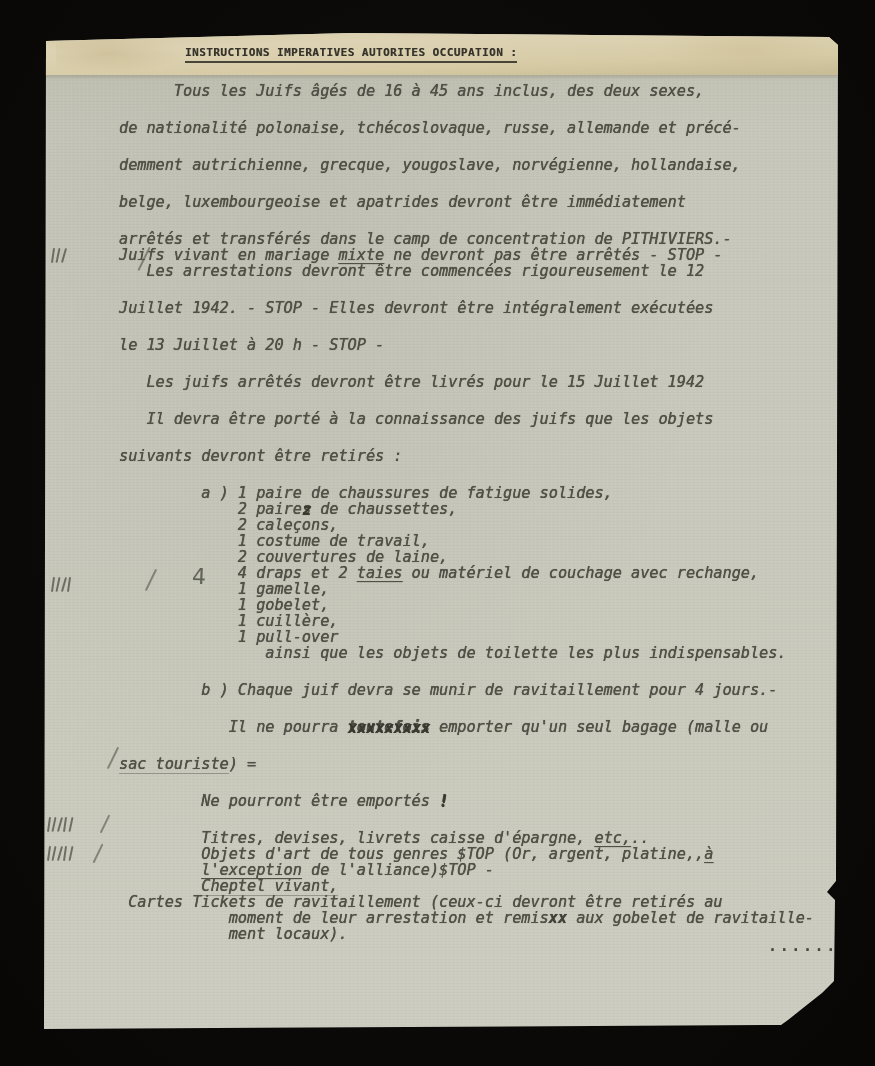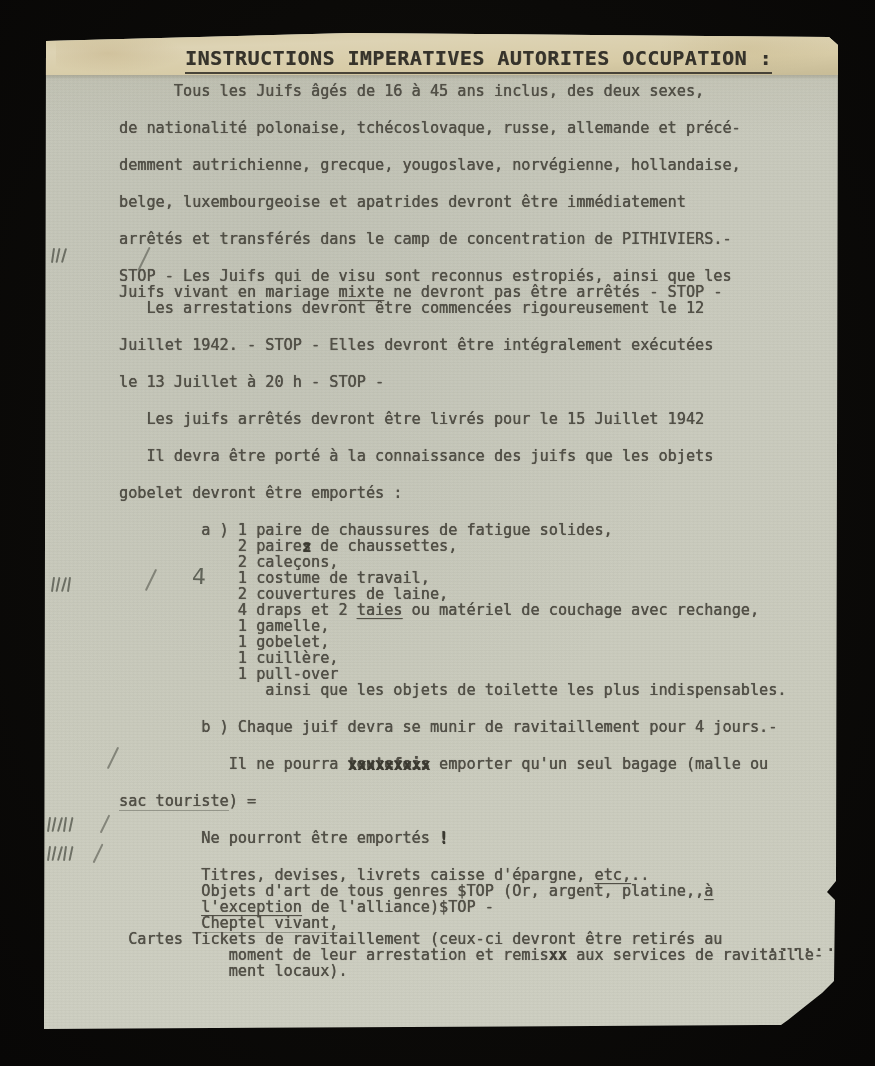--- a/index.html
+++ b/index.html
@@ -31,30 +31,31 @@
   .stain.s2{left:620px;top:0;width:170px;height:42px;
     background:radial-gradient(ellipse at 50% 40%, rgba(185,165,115,0.20), rgba(0,0,0,0) 72%);}
   .stain.s3{left:0px;top:44px;width:797px;height:60px;
     background:linear-gradient(180deg, rgba(160,155,130,0.10), rgba(0,0,0,0));}
   .corner-mark{
     position:absolute;left:4px;top:1px;width:3px;height:9px;border-radius:2px;
     background:rgba(40,40,36,0.8);transform:rotate(30deg);
   }
   .title{
     position:absolute;left:144px;top:15px;
-    font-size:20px;font-weight:700;letter-spacing:0.45px;
+    font-size:11px;font-weight:700;letter-spacing:0.45px;
     color:#36332b;padding-bottom:2px;
     border-bottom:2.6px solid rgba(48,45,38,0.85);
     text-shadow:0.4px 0.4px 0.6px rgba(48,45,38,0.55);
     white-space:pre;
   }
   .textblock{
     position:absolute;left:78px;top:52px;width:735px;
     font-size:15.2px;color:#525047;
     text-shadow:0 0 0.7px rgba(62,60,52,0.85), 0.3px 0.4px 0.5px rgba(62,60,52,0.35);
+    font-style:italic;
   }
   .ln{white-space:pre;line-height:16px;min-height:16px;}
   .dbl{margin-top:21px;}
   .u{text-decoration:underline;text-decoration-thickness:1.3px;text-underline-offset:2.5px;}
   .pu{border-bottom:1.6px solid rgba(104,106,94,0.55);}
   .b{font-weight:700;color:#43413a;}
   .struck{font-weight:600;}
   .ot{position:relative;display:inline-block;}
   .ot::after{
     content:attr(data-over);position:absolute;left:0.4px;top:0.6px;
@@ -87,49 +88,48 @@
   <div class="corner-mark"></div>
 
   <div class="title">INSTRUCTIONS IMPERATIVES AUTORITES OCCUPATION :</div>
 
   <div class="textblock">
       <div class="ln"><span>      Tous les Juifs âgés de 16 à 45 ans inclus, des deux sexes,</span></div>
       <div class="ln dbl"><span>de nationalité polonaise, tchécoslovaque, russe, allemande et précé-</span></div>
       <div class="ln dbl"><span>demment autrichienne, grecque, yougoslave, norvégienne, hollandaise,</span></div>
       <div class="ln dbl"><span>belge, luxembourgeoise et apatrides devront être immédiatement</span></div>
       <div class="ln dbl"><span>arrêtés et transférés dans le camp de concentration de PITHIVIERS.-</span></div>
-      <div class="ln dbl"><span>STOP - Les Juifs qui de visu sont reconnus estropiés, ainsi que les</span></div>
       <div class="ln"><span>Juifs vivant en mariage </span><span class="u">mixte</span><span> ne devront pas être arrêtés - STOP -</span></div>
       <div class="ln"><span>   Les arrestations devront être commencées rigoureusement le 12</span></div>
       <div class="ln dbl"><span>Juillet 1942. - STOP - Elles devront être intégralement exécutées</span></div>
       <div class="ln dbl"><span>le 13 Juillet à 20 h - STOP -</span></div>
       <div class="ln dbl"><span>   Les juifs arrêtés devront être livrés pour le 15 Juillet 1942</span></div>
       <div class="ln dbl"><span>   Il devra être porté à la connaissance des juifs que les objets</span></div>
-      <div class="ln dbl"><span>gobelet devront être emportés :</span></div>
+      <div class="ln dbl"><span>suivants devront être retirés :</span></div>
       <div class="ln dbl"><span>         a ) 1 paire de chaussures de fatigue solides,</span></div>
       <div class="ln"><span>             2 paire</span><span class="ot" data-over="z">s</span><span> de chaussettes,</span></div>
       <div class="ln"><span>             2 caleçons,</span></div>
       <div class="ln"><span>             1 costume de travail,</span></div>
       <div class="ln"><span>             2 couvertures de laine,</span></div>
       <div class="ln"><span>             4 draps et 2 </span><span class="u">taies</span><span> ou matériel de couchage avec rechange,</span></div>
       <div class="ln"><span>             1 gamelle,</span></div>
       <div class="ln"><span>             1 gobelet,</span></div>
       <div class="ln"><span>             1 cuillère,</span></div>
       <div class="ln"><span>             1 pull-over</span></div>
       <div class="ln"><span>                ainsi que les objets de toilette les plus indispensables.</span></div>
       <div class="ln dbl"><span>         b ) Chaque juif devra se munir de ravitaillement pour 4 jours.-</span></div>
       <div class="ln dbl"><span>            Il ne pourra </span><span class="struck ot" data-over="xxxxxxxxx">toutefois</span><span> emporter qu'un seul bagage (malle ou</span></div>
       <div class="ln dbl"><span class="pu">sac touriste</span><span>) =</span></div>
       <div class="ln dbl"><span>         Ne pourront être emportés </span><span class="b ot" data-over="!">!</span></div>
       <div class="ln dbl"><span>         Titres, devises, livrets caisse d'épargne, </span><span class="u">etc,</span><span>..</span></div>
       <div class="ln"><span>         Objets d'art de tous genres $TOP (Or, argent, platine,,</span><span class="u">à</span></div>
       <div class="ln"><span>         </span><span class="u">l'exception</span><span> de l'alliance)$TOP -</span></div>
       <div class="ln"><span>         </span><span class="pu">Cheptel vivant,</span></div>
       <div class="ln"><span> Cartes Tickets de ravitaillement (ceux-ci devront être retirés au</span></div>
-      <div class="ln"><span>            moment de leur arrestation et remis</span><span class="b">xx</span><span> aux services de ravitaille-</span></div>
+      <div class="ln"><span>            moment de leur arrestation et remis</span><span class="b">xx</span><span> aux gobelet de ravitaille-</span></div>
       <div class="ln"><span>            ment locaux).</span></div>
     </div>
 
   <div class="dots">......</div>
 
   <div class="tally" style="left:11px;top:217px;">
       <div class="tstroke" style="left: 0px; transform: rotate(8deg);"></div>
       <div class="tstroke" style="left: 5.4px; transform: rotate(12deg);"></div>
       <div class="tstroke" style="left: 10.8px; transform: rotate(16deg);"></div>
     </div>

